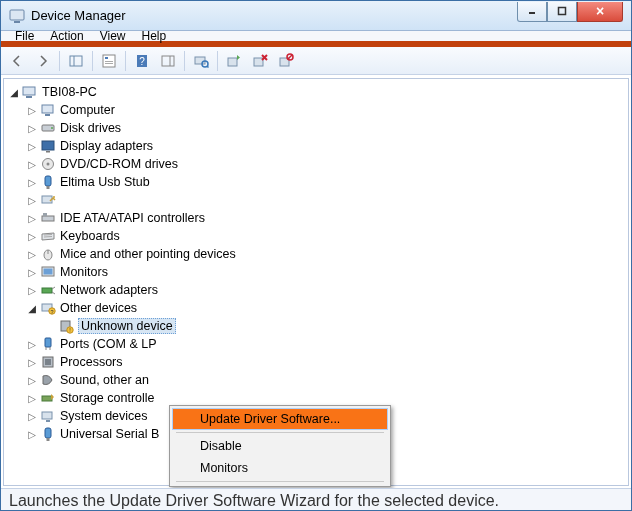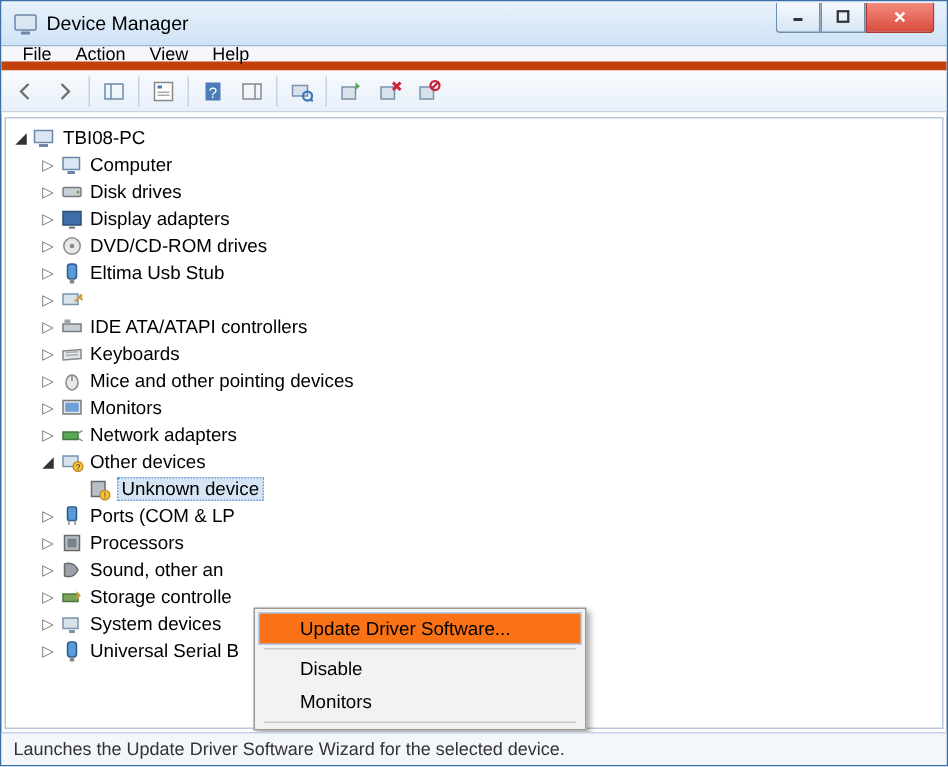--- a/index.html
+++ b/index.html
@@ -41,21 +41,21 @@
 .root-row { display: flex; align-items: center; height: 18px; }
 .root-row .arrow { color: #333; }
 
 
 .context-menu { position: absolute; left: 168px; top: 329px; width: 222px; background: #f2f2f2; border: 1px solid #9a9a9a; box-shadow: 2px 2px 4px rgba(0,0,0,.35); padding: 2px; font-size: 12.5px; }
 .cm-item { padding: 4px 10px 4px 28px; cursor: default; }
 .cm-item.highlight { background: #f97316; border: 1px solid #aecff7; padding: 3px 9px 3px 27px; }
 .cm-sep { height: 1px; background: #c9c9c9; margin: 2px 4px; }
 
 
-.statusbar { height: 22px; border-top: 1px solid #c5d2e6; background: #f3f6fb; font-size: 12px; padding: 3px 8px; color: #333; }
+.statusbar { height: 22px; border-top: 1px solid #c5d2e6; background: #f3f6fb; font-size: 16px; padding: 3px 8px; color: #333; }
 
 
 svg .s-gray { stroke: #6b6b6b; fill: none; stroke-width: 1.5; }
 svg .f-blue { fill: #4b7bb8; }
 svg .f-green { fill: #5aa755; }
 </style>
 </head>
 <body>
 
 <div class="window">

